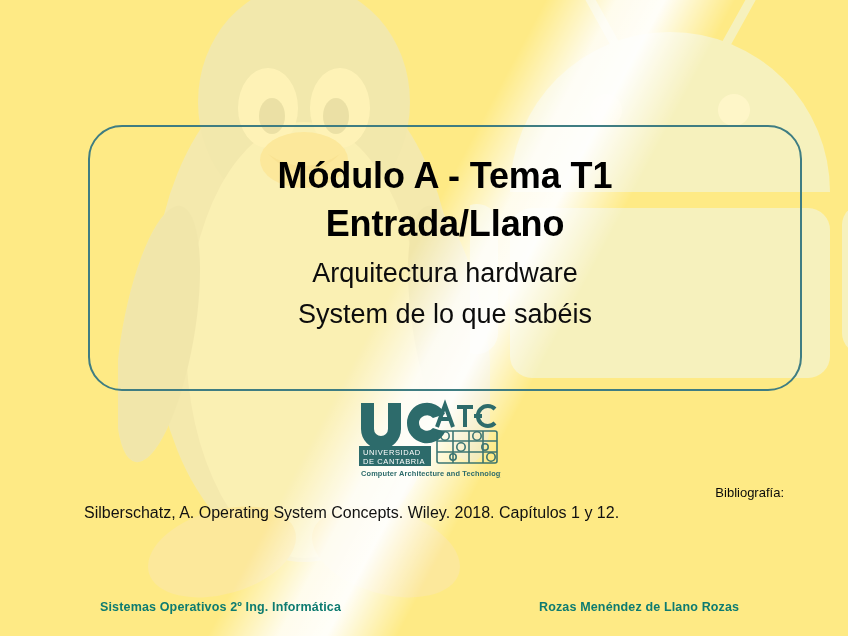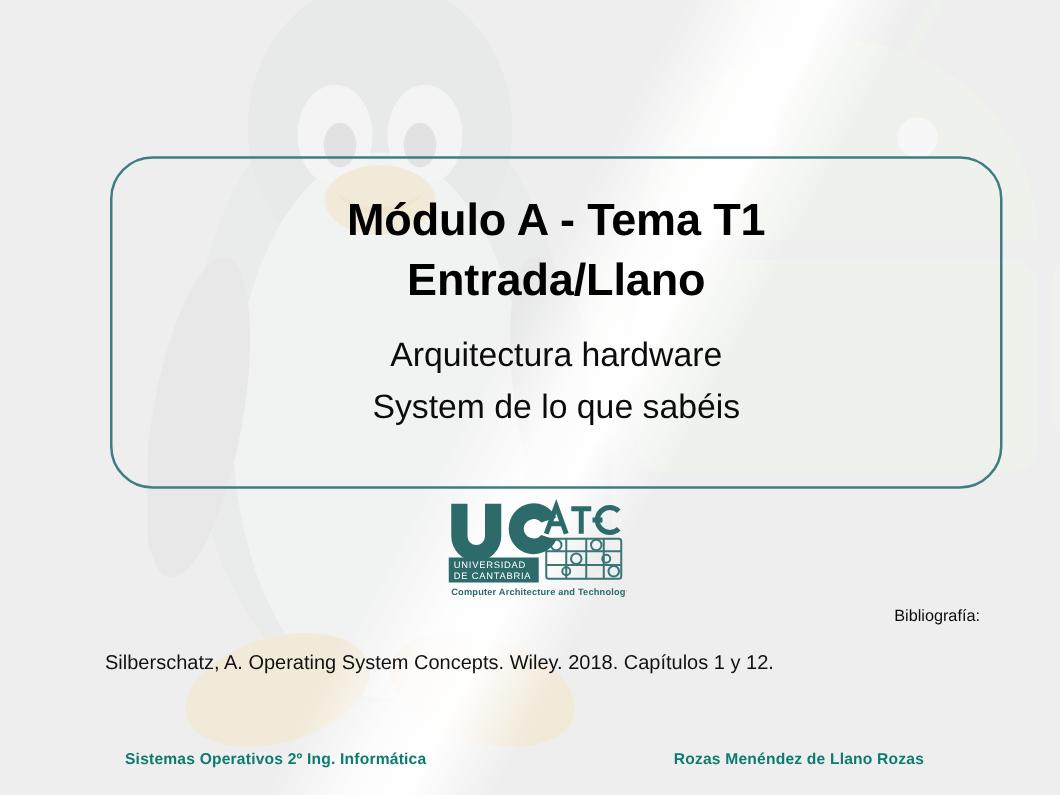--- a/index.html
+++ b/index.html
@@ -6,21 +6,21 @@
   html, body {
     margin: 0;
     padding: 0;
     background: #ffffff;
   }
   #slide {
     position: relative;
     width: 848px;
     height: 636px;
     overflow: hidden;
-    background: #e5e5e5;
+    background: #fde047;
     font-family: "Liberation Sans", sans-serif;
     -webkit-font-smoothing: antialiased;
   }
 
   
   .bg-layer {
     position: absolute;
     inset: 0;
     pointer-events: none;
     overflow: hidden;
@@ -95,21 +95,21 @@
     white-space: nowrap;
   }
   .subtitle-line {
     font-size: 27px;
     font-weight: normal;
     color: #0c0c0c;
     line-height: 1.52;
     text-align: center;
     white-space: nowrap;
   }
-  #subtitle-group { margin-top: 17px; }
+  #subtitle-group { margin-top: 6px; }
 
   
   #logo {
     position: absolute;
     left: 357px;
     top: 399px;
     width: 144px;
     height: 80px;
   }
 
@@ -125,21 +125,21 @@
     font-weight: normal;
     color: #0a0a0a;
     line-height: 1.35;
     text-align: right;
   }
   #biblio-entry {
     font-size: 16px;
     font-weight: normal;
     color: #111111;
     line-height: 1.4;
-    margin-top: 18px;
+    margin-top: 0;
     white-space: nowrap;
   }
 
   
   #footer {
     position: absolute;
     left: 0;
     top: 600px;
     width: 848px;
     height: 22px;

